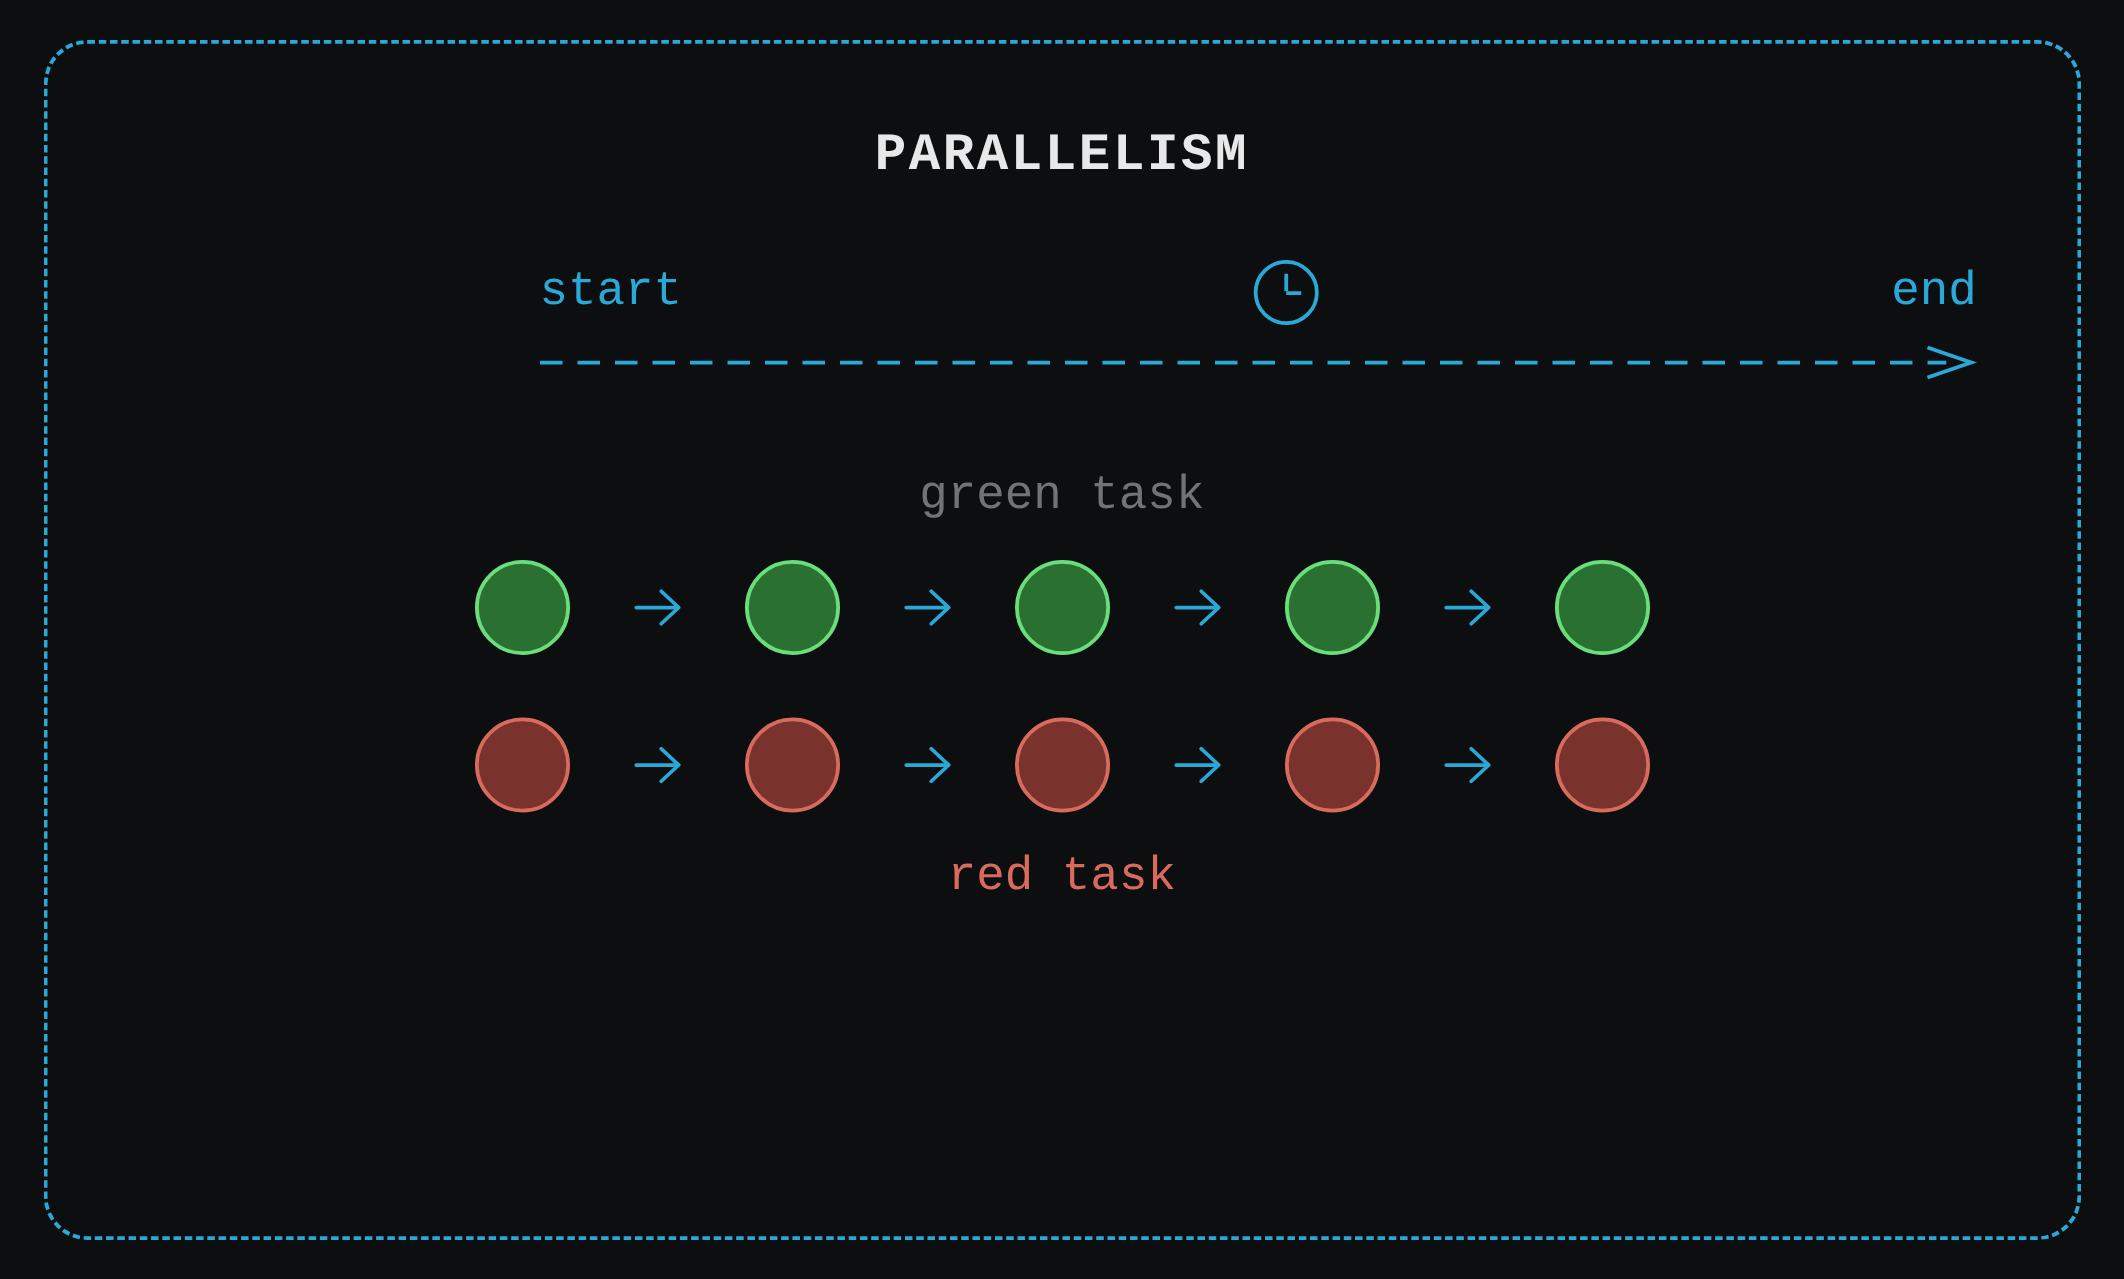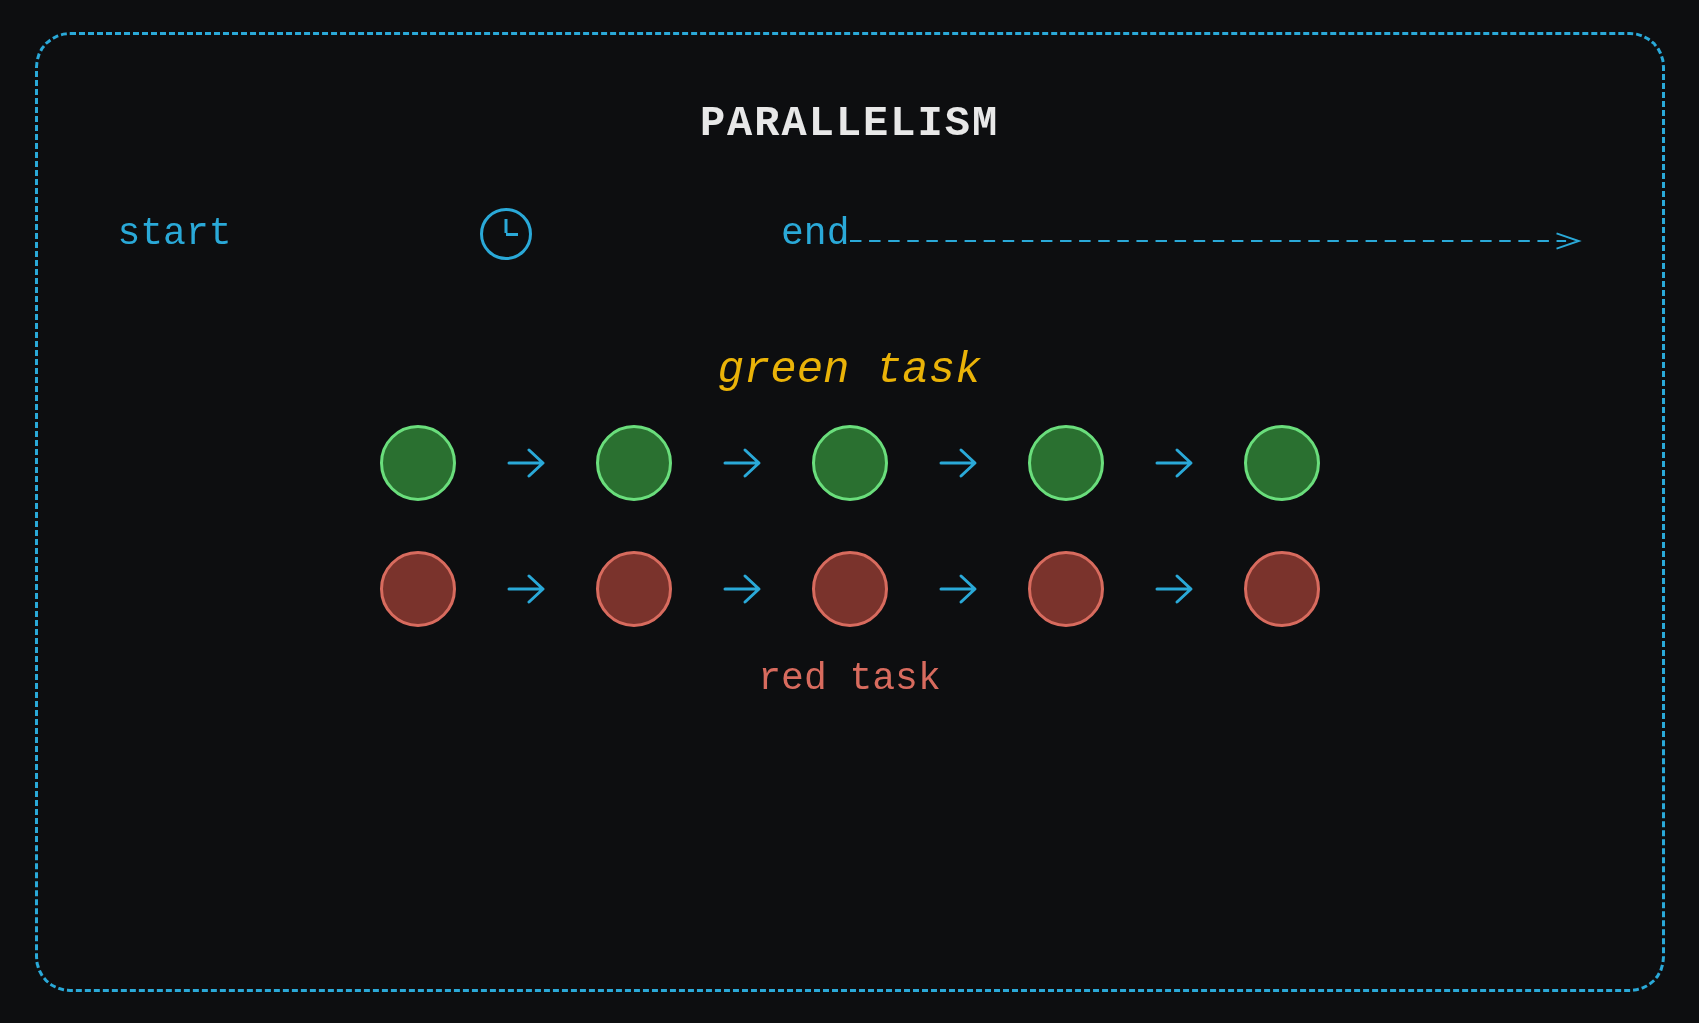--- a/index.html
+++ b/index.html
@@ -33,21 +33,22 @@
       font-size: 42px;
       text-align: center;
       letter-spacing: 2px;
       margin-top: 15px;
       margin-bottom: 60px;
       font-weight: bold;
     }
     
     .timeline-section {
       display: flex;
-      align-items: center;
+      flex-direction: column;
+      align-items: flex-end;
       margin-bottom: 70px;
     }
     
     .timeline-labels {
       display: flex;
       align-items: center;
       justify-content: space-between;
       width: 1150px;
       margin-bottom: 15px;
     }
@@ -99,24 +100,23 @@
     }
     
     .task-section {
       display: flex;
       flex-direction: column;
       align-items: center;
       margin-bottom: 50px;
     }
     
     .task-label-green {
-      color: #eab308;
-      font-size: 44px;
+      color: #737373;
+      font-size: 38px;
       margin-bottom: 30px;
-      font-style: italic;
     }
     
     .task-label-red {
       color: #d86b5e;
       font-size: 38px;
       margin-top: 30px;
     }
     
     .task-row {
       display: flex;

